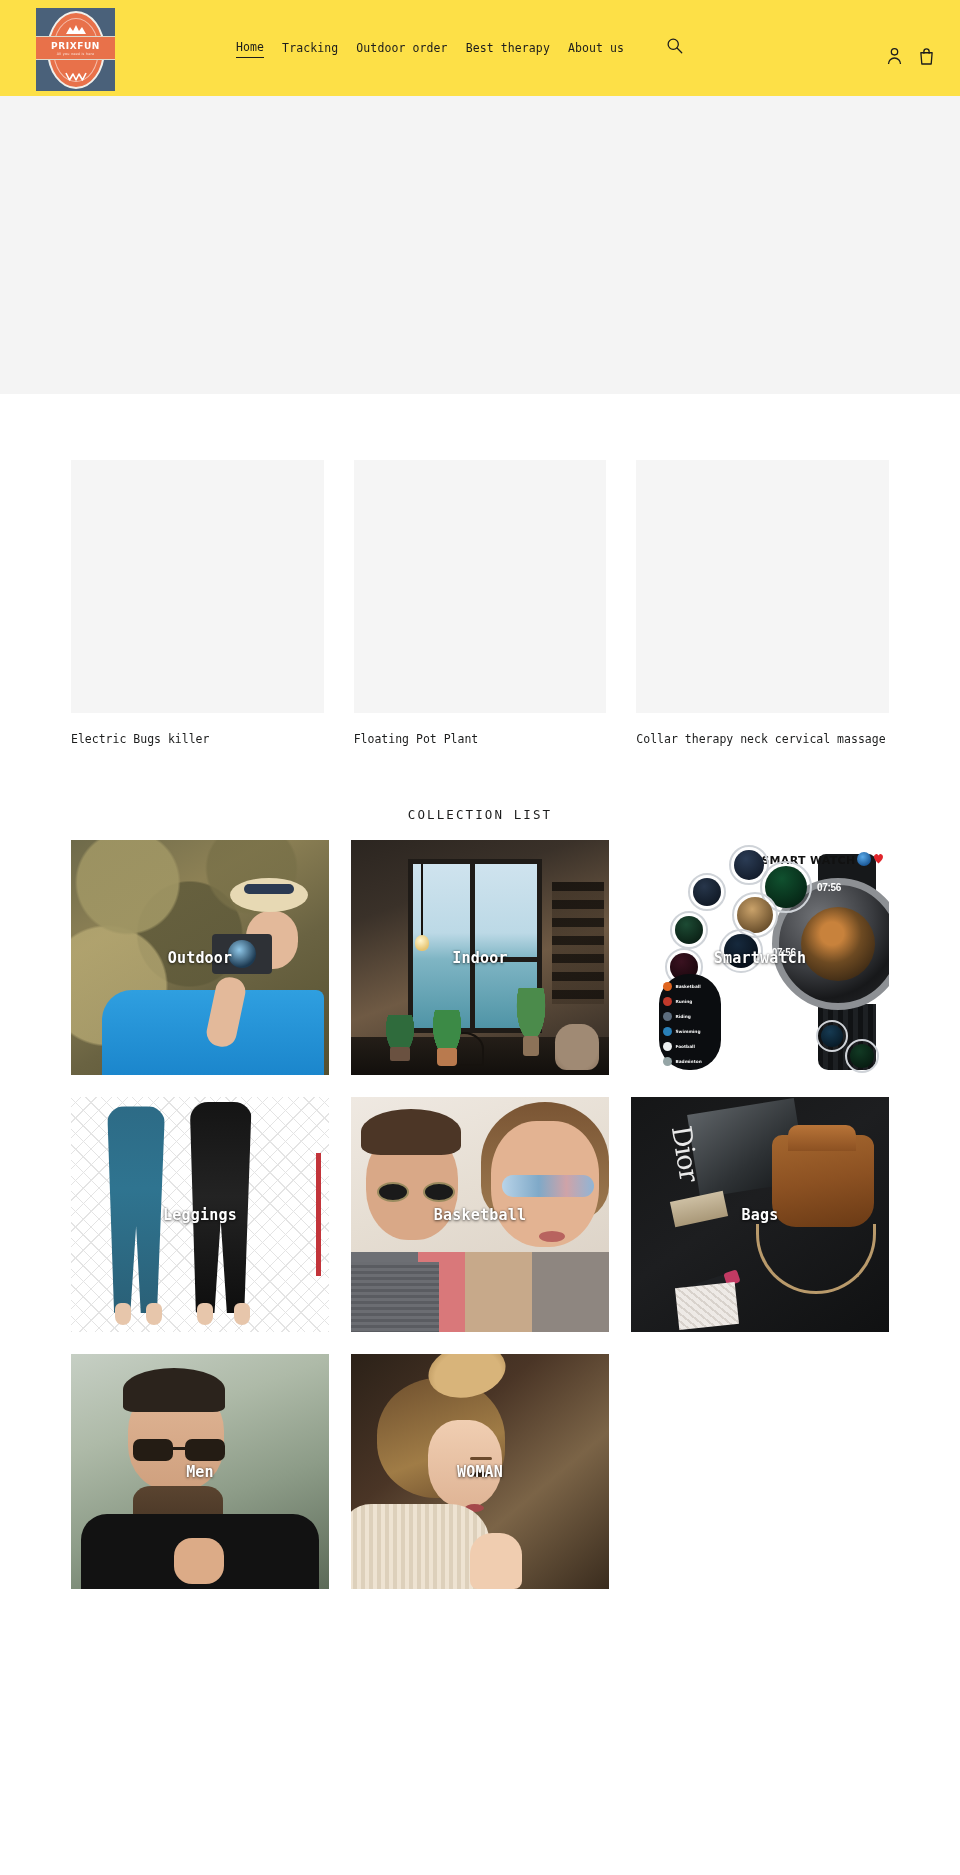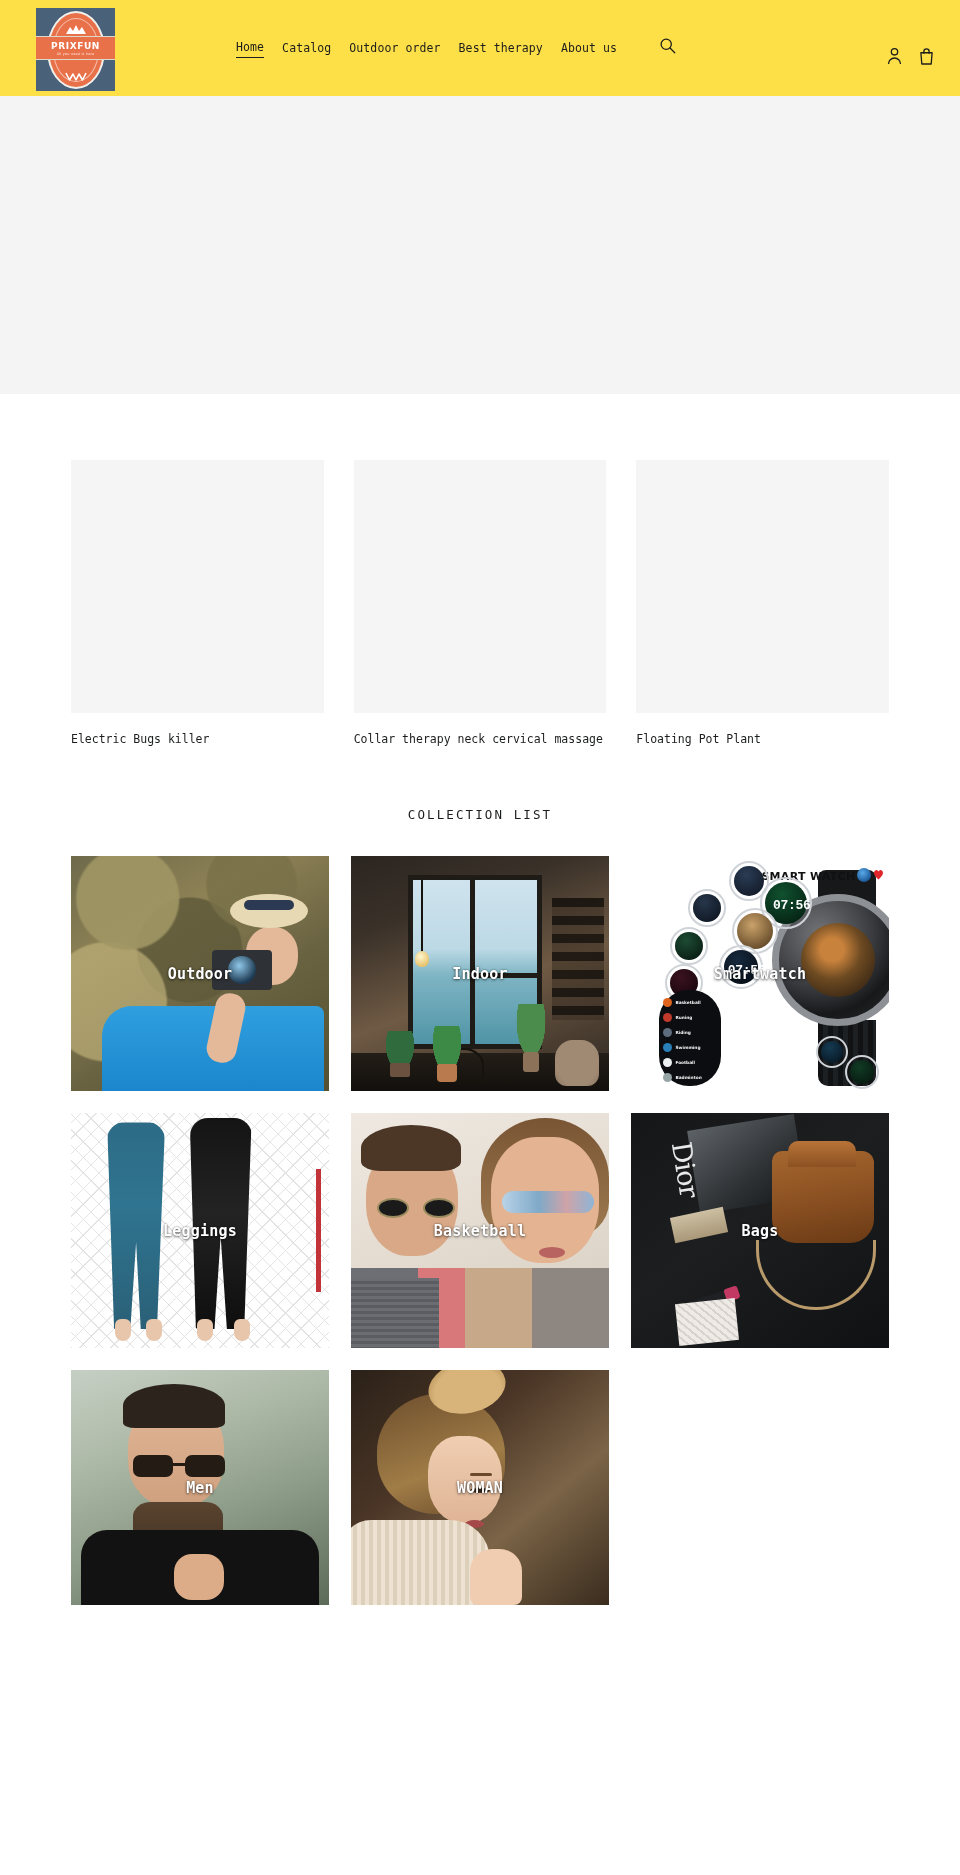--- a/index.html
+++ b/index.html
@@ -174,21 +174,21 @@
   .collections {
     width: 960px;
     padding: 60px 71px 0 71px;
   }
   .section-title {
     text-align: center;
     font-size: 12.5px;
     letter-spacing: 2.1px;
     font-weight: normal;
     color: #1c1d1d;
-    margin-bottom: 34px;
+    margin-bottom: 18px;
   }
   .collection-grid {
     display: grid;
     grid-template-columns: repeat(3, 1fr);
     gap: 22px;
   }
   .collection-card {
     position: relative;
     height: 235px;
     overflow: hidden;
@@ -307,22 +307,22 @@
   .art-watch .d5 .scr { background: radial-gradient(circle at 40% 30%, #1d4b34, #06150d); }
   .art-watch .d6 { left:34%; top:38%; width:44px; height:44px; }
   .art-watch .d6 .scr { background: radial-gradient(circle at 40% 30%, #16293d, #050b12); }
   .art-watch .d7 { left:13%; top:46%; width:38px; height:38px; }
   .art-watch .d7 .scr { background: radial-gradient(circle at 40% 30%, #3a1220, #120408); }
   .art-watch .d8 { right:16%; bottom:10%; width:32px; height:32px; }
   .art-watch .d8 .scr { background: radial-gradient(circle at 40% 30%, #163a52, #04121c); }
   .art-watch .d9 { right:4%; bottom:1%; width:34px; height:34px; }
   .art-watch .d9 .scr { background: radial-gradient(circle at 40% 30%, #123a24, #04140c); }
   .art-watch .digit {
-    position:absolute; font-family:Liberation Mono, monospace;
-    font-weight:bold; font-size:13px; color:#fff; letter-spacing:-.3px;
+    position:absolute; font-family:Liberation Sans, sans-serif;
+    font-weight:bold; font-size:10px; color:#fff; letter-spacing:-.3px;margin-left:44px;
   }
   .art-watch .dg1 { left:55%; top:18%; color:#fff; }
   .art-watch .dg2 { left:37.5%; top:45.5%; }
   .art-watch .sportlist {
     position:absolute; left:11%; bottom:2%; width:62px; height:96px;
     background:#0b0d10; border-radius:30px;
     padding:5px 4px 0 4px;
   }
   .art-watch .sportlist .row {
     display:flex; align-items:center; gap:3px; height:15px;
@@ -451,21 +451,21 @@
       </div>
 
       <svg class="logo-wave" width="22" height="9" viewBox="0 0 22 9">
         <path d="M1 1 L4.5 8 L8 2 L11 8 L14 2 L17.5 8 L21 1" stroke="#ffffff" stroke-width="1.6" fill="none" stroke-linejoin="round"></path>
       </svg>
     </div>
   </a>
 
   <nav class="main-nav">
     <a class="nav-link is-active">Home</a>
-    <a class="nav-link">Catalog</a>
+    <a class="nav-link">Tracking</a>
     <a class="nav-link">Outdoor order</a>
     <a class="nav-link">Best therapy</a>
     <a class="nav-link">About us</a>
 
     <span class="nav-search">
       <svg width="17" height="17" viewBox="0 0 20 20">
         <circle cx="8.5" cy="8.5" r="6" fill="none" stroke="#1c1d1d" stroke-width="1.5"></circle>
         <line x1="13" y1="13" x2="18.5" y2="18.5" stroke="#1c1d1d" stroke-width="1.5" stroke-linecap="round"></line>
       </svg>
     </span>
@@ -492,26 +492,26 @@
 <section class="featured">
   <div class="product-grid">
 
     <a class="product-card">
       <div class="product-media"></div>
       <div class="product-title">Electric Bugs killer</div>
     </a>
 
     <a class="product-card">
       <div class="product-media"></div>
-      <div class="product-title">Collar therapy neck cervical massage</div>
+      <div class="product-title">Floating Pot Plant</div>
     </a>
 
     <a class="product-card">
       <div class="product-media"></div>
-      <div class="product-title">Floating Pot Plant</div>
+      <div class="product-title">Collar therapy neck cervical massage</div>
     </a>
 
   </div>
 </section>
 
 <section class="collections">
   <h2 class="section-title">COLLECTION LIST</h2>
 
   <div class="collection-grid">
 

